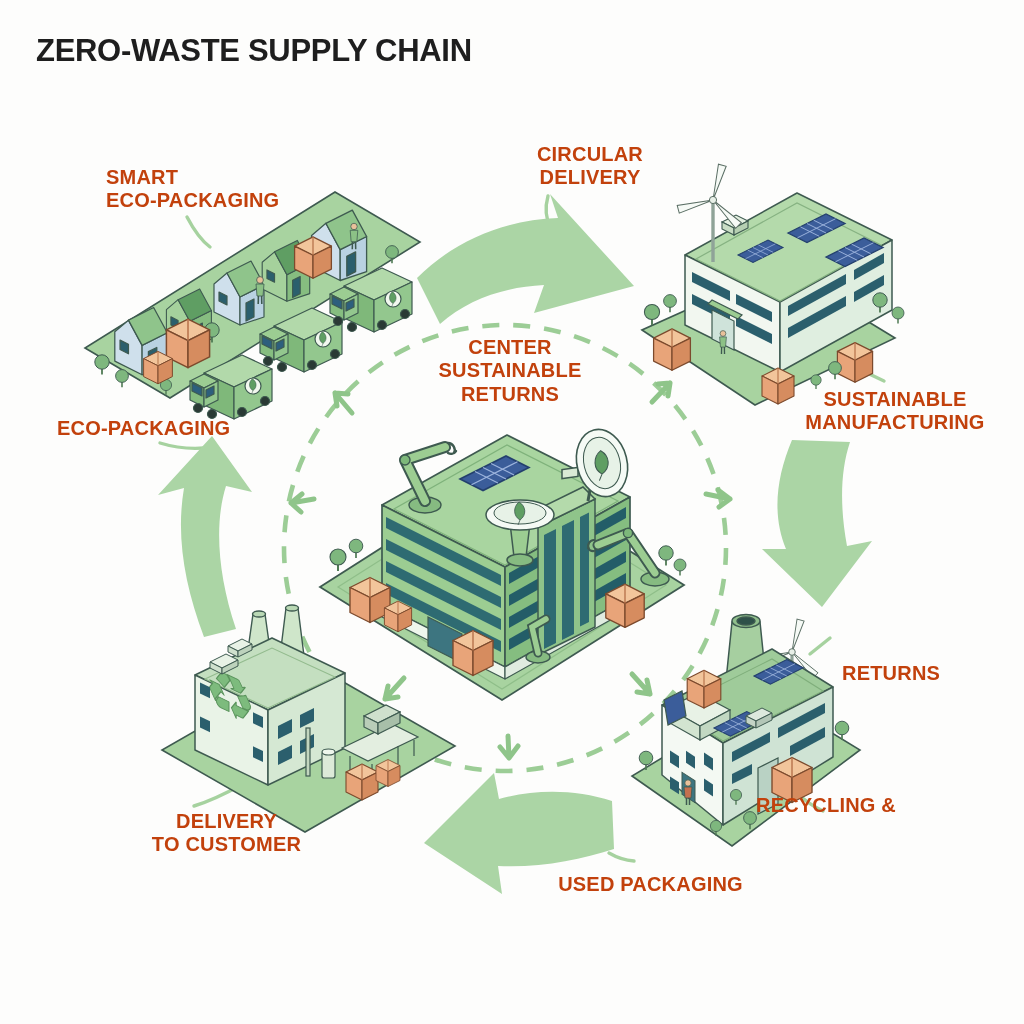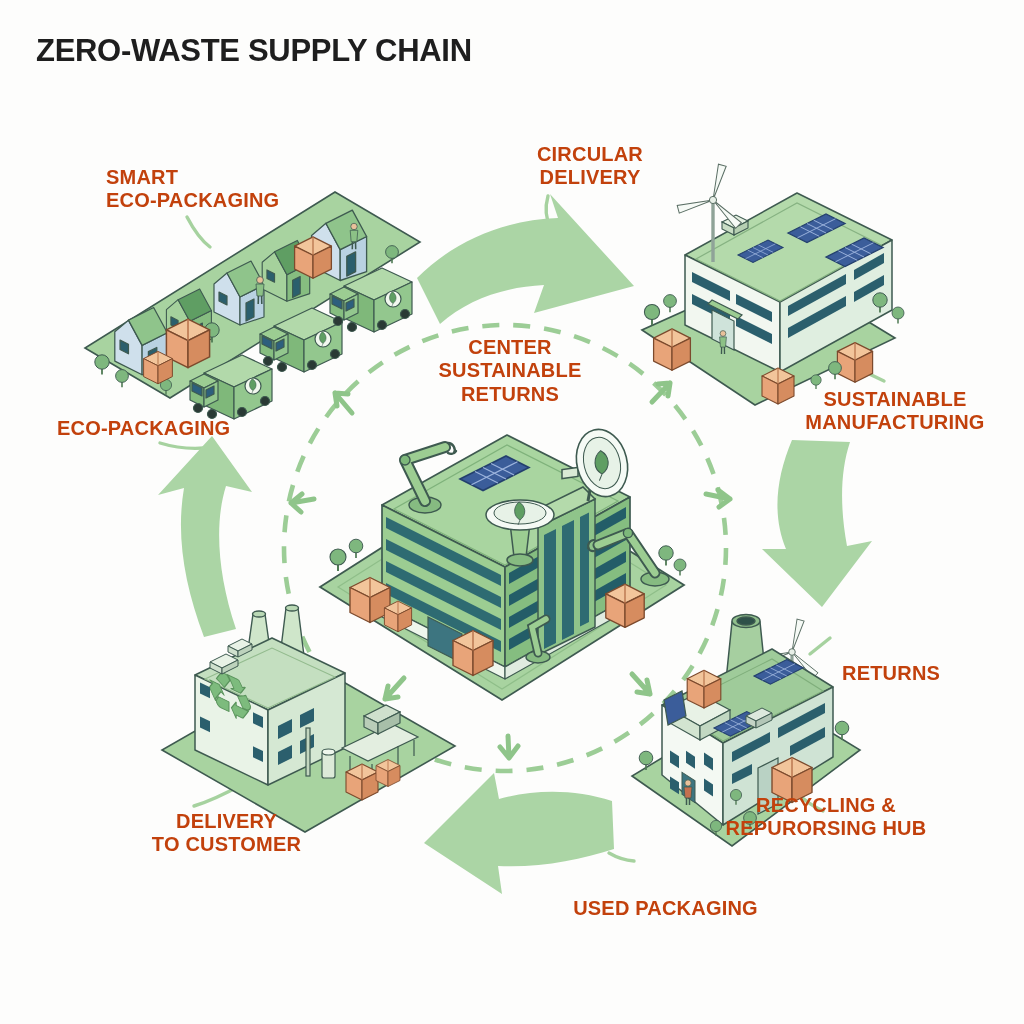--- a/index.html
+++ b/index.html
@@ -437,24 +437,23 @@
 <div class="label" style="left:57px;top:417px;">
   <span class="ln">ECO-PACKAGING</span>
 </div>
 
 <div class="label" style="left:842px;top:618px;margin-top:44px;">
   <span class="ln">RETURNS</span>
 </div>
 
 <div class="label center" style="left:716px;top:770px;width:220px;margin-top:24px;">
   <span class="ln">RECYCLING &amp;</span>
-  <span class="ln">REPURORSING HUB</span>
-</div>
-
-<div class="label center" style="left:563px;top:873px;width:205px;margin-top:24px;">
+</div>
+
+<div class="label center" style="left:548px;top:873px;width:205px;">
   <span class="ln">USED PACKAGING</span>
 </div>
 
 <div class="label center" style="left:124px;top:810px;width:205px;">
   <span class="ln">DELIVERY</span>
   <span class="ln">TO CUSTOMER</span>
 </div>
 
 </div>
 

